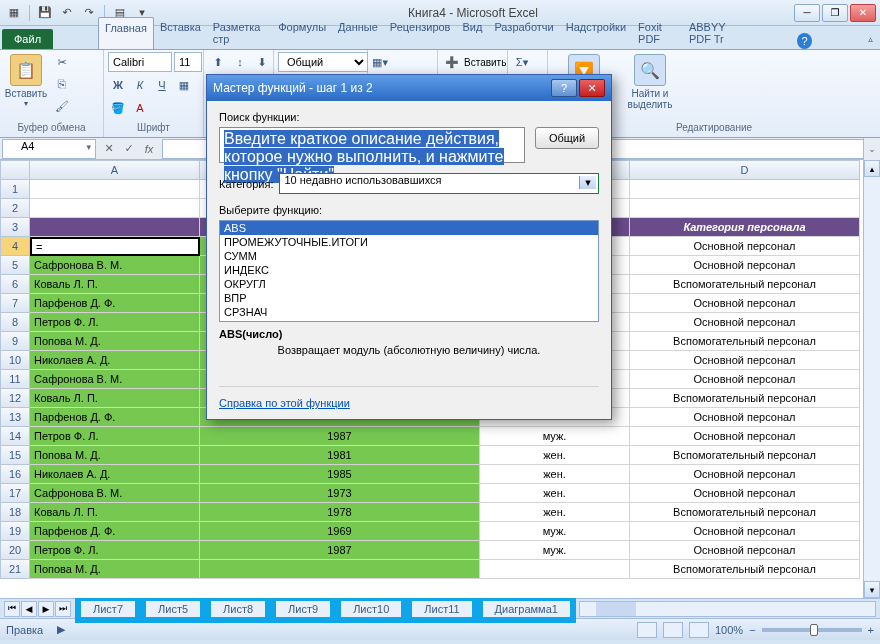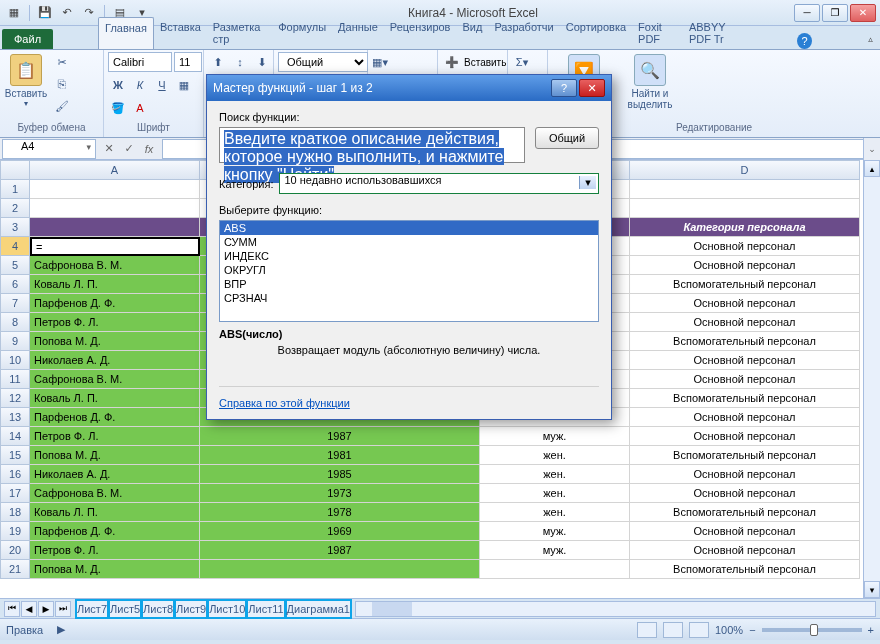--- a/index.html
+++ b/index.html
@@ -57,21 +57,21 @@
 .cell.col-A { width: 170px; } .cell.col-B { width: 280px; } .cell.col-C { width: 150px; } .cell.col-D { width: 230px; }
 .header-cell { background: #6b4c8a; color: #fff; font-weight: bold; justify-content: center; font-style: italic; }
 .green { background: #76c851; }
 .center { justify-content: center; }
 .active-cell { border: 2px solid #000; background: #fff; }
 
 
 .sheet-tabs-row { height: 20px; background: #d6e5f3; display: flex; align-items: center; border-top: 1px solid #a7bde0; font-size: 11px; }
 .tab-nav { display: flex; gap: 1px; padding: 0 4px; }
 .tab-nav-btn { width: 16px; height: 16px; background: #e8f0fb; border: 1px solid #a7bde0; display:flex;align-items:center;justify-content:center; font-size:9px; }
-.sheet-tab { padding: 2px 0; background: #e8f0fb; border: 2px solid #0ea5e9; color: #3b5a88; margin-right: -1px; }
+.sheet-tab { padding: 2px 12px; background: #e8f0fb; border: 6px solid #0ea5e9; color: #3b5a88; margin-right: -1px; }
 .hscroll { flex: 1; margin: 0 4px; height: 16px; background: #e8f0fb; border: 1px solid #a7bde0; position: relative; }
 .hscroll-thumb { position: absolute; left: 16px; width: 40px; height: 100%; background: #c8d8f0; }
 
 
 .status-bar { height: 22px; background: linear-gradient(#e8f1fb,#cfdef0); display: flex; align-items: center; font-size: 11px; padding: 0 6px; color: #3b5a88; border-top: 1px solid #a7bde0; }
 .status-right { margin-left: auto; display: flex; align-items: center; gap: 6px; }
 .view-btn { width: 20px; height: 16px; border: 1px solid #a0b8d8; background: #e8f0fb; }
 .zoom-slider { width: 100px; height: 4px; background: #a0b8d8; position: relative; }
 .zoom-thumb { position: absolute; left: 48px; top: -4px; width: 8px; height: 12px; background: #fff; border: 1px solid #666; border-radius: 2px; }
 
@@ -131,21 +131,21 @@
   <div class="file-tab">Файл</div>
   <div id="rtabs" style="display: flex;">
       <div class="tab active">Главная</div>
       <div class="tab">Вставка</div>
       <div class="tab">Разметка стр</div>
       <div class="tab">Формулы</div>
       <div class="tab">Данные</div>
       <div class="tab">Рецензиров</div>
       <div class="tab">Вид</div>
       <div class="tab">Разработчи</div>
-      <div class="tab">Сортировка</div>
+      <div class="tab">Надстройки</div>
       <div class="tab">Foxit PDF</div>
       <div class="tab">ABBYY PDF Tr</div>
     </div>
   <div class="help-icon">?</div>
   <div class="qat-btn" style="font-size:9px;">▵</div>
 </div>
 
 <div class="ribbon">
   <div class="group" style="width:104px">
     <div class="group-content">
@@ -500,20 +500,21 @@
       <div class="search-box"><span class="sel">Введите краткое описание действия, которое нужно выполнить, и нажмите кнопку "Найти"</span></div>
       <button class="find-btn">Общий</button>
     </div>
     <div class="cat-row">
       <span class="dlg-label" style="margin:0">Категория:</span>
       <div class="cat-select"><span>10 недавно использовавшихся</span></div>
     </div>
     <div class="dlg-label">Выберите функцию:</div>
     <div class="func-list" id="flist">
         <div class="func-item selected">ABS</div>
+        <div class="func-item">ПРОМЕЖУТОЧНЫЕ.ИТОГИ</div>
         <div class="func-item">СУММ</div>
         <div class="func-item">ИНДЕКС</div>
         <div class="func-item">ОКРУГЛ</div>
         <div class="func-item">ВПР</div>
         <div class="func-item">СРЗНАЧ</div>
       </div>
     <div class="func-sig">ABS(число)</div>
     <div class="func-desc">Возвращает модуль (абсолютную величину) числа.</div>
     <div class="dlg-footer">
       <a class="help-link">Справка по этой функции</a>

